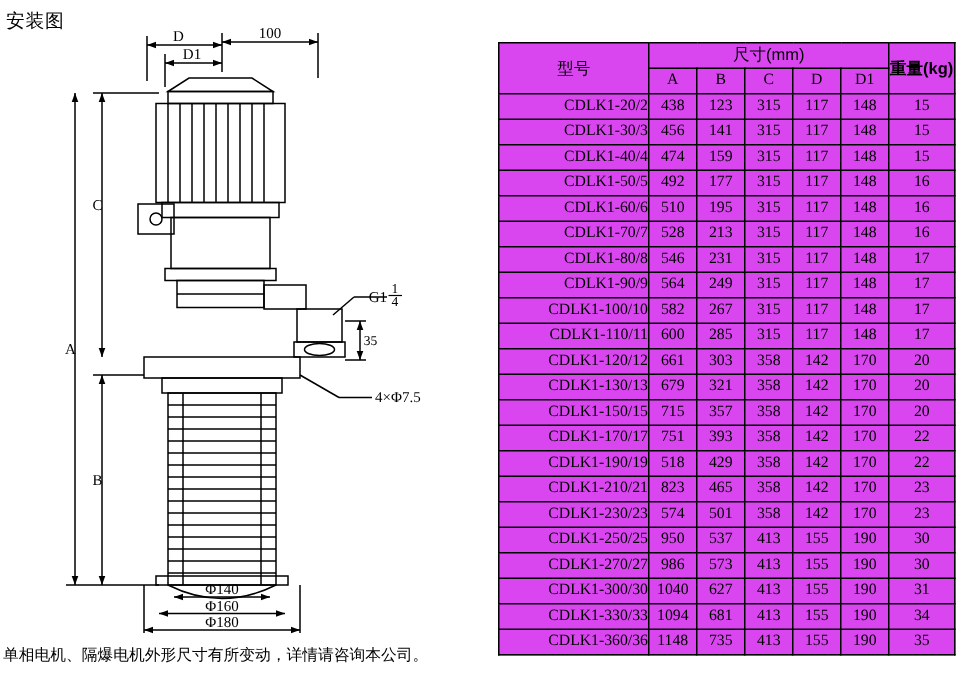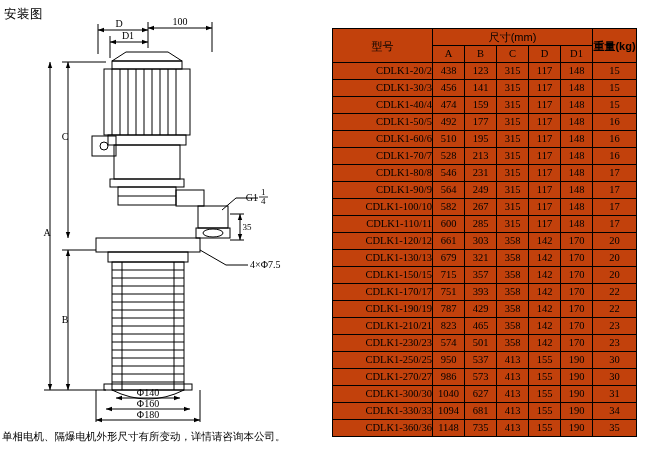--- a/index.html
+++ b/index.html
@@ -68,21 +68,21 @@
     font-weight: bold;
     letter-spacing: 0.5px;
   }
   table.spec {
     position: absolute;
     left: 14px;
     top: 28px;
     border-collapse: collapse;
     font-family: "Liberation Serif", serif;
     font-size: 10.5px;
-    background: #c2410c;
+    background: #d946ef;
   }
   table.spec th, table.spec td {
     border: 1px solid #000;
     text-align: center;
     padding: 0;
     height: 16px;
     line-height: 16px;
   }
   table.spec th {
     font-weight: normal;
@@ -408,21 +408,21 @@
             <td class="model">CDLK1-170/17</td>
             <td class="num">751</td>
             <td class="num">393</td>
             <td class="num">358</td>
             <td class="num">142</td>
             <td class="num">170</td>
             <td class="wt">22</td>
           </tr>
           <tr>
             <td class="model">CDLK1-190/19</td>
-            <td class="num">787</td>
+            <td class="num">518</td>
             <td class="num">429</td>
             <td class="num">358</td>
             <td class="num">142</td>
             <td class="num">170</td>
             <td class="wt">22</td>
           </tr>
           <tr>
             <td class="model">CDLK1-210/21</td>
             <td class="num">823</td>
             <td class="num">465</td>

